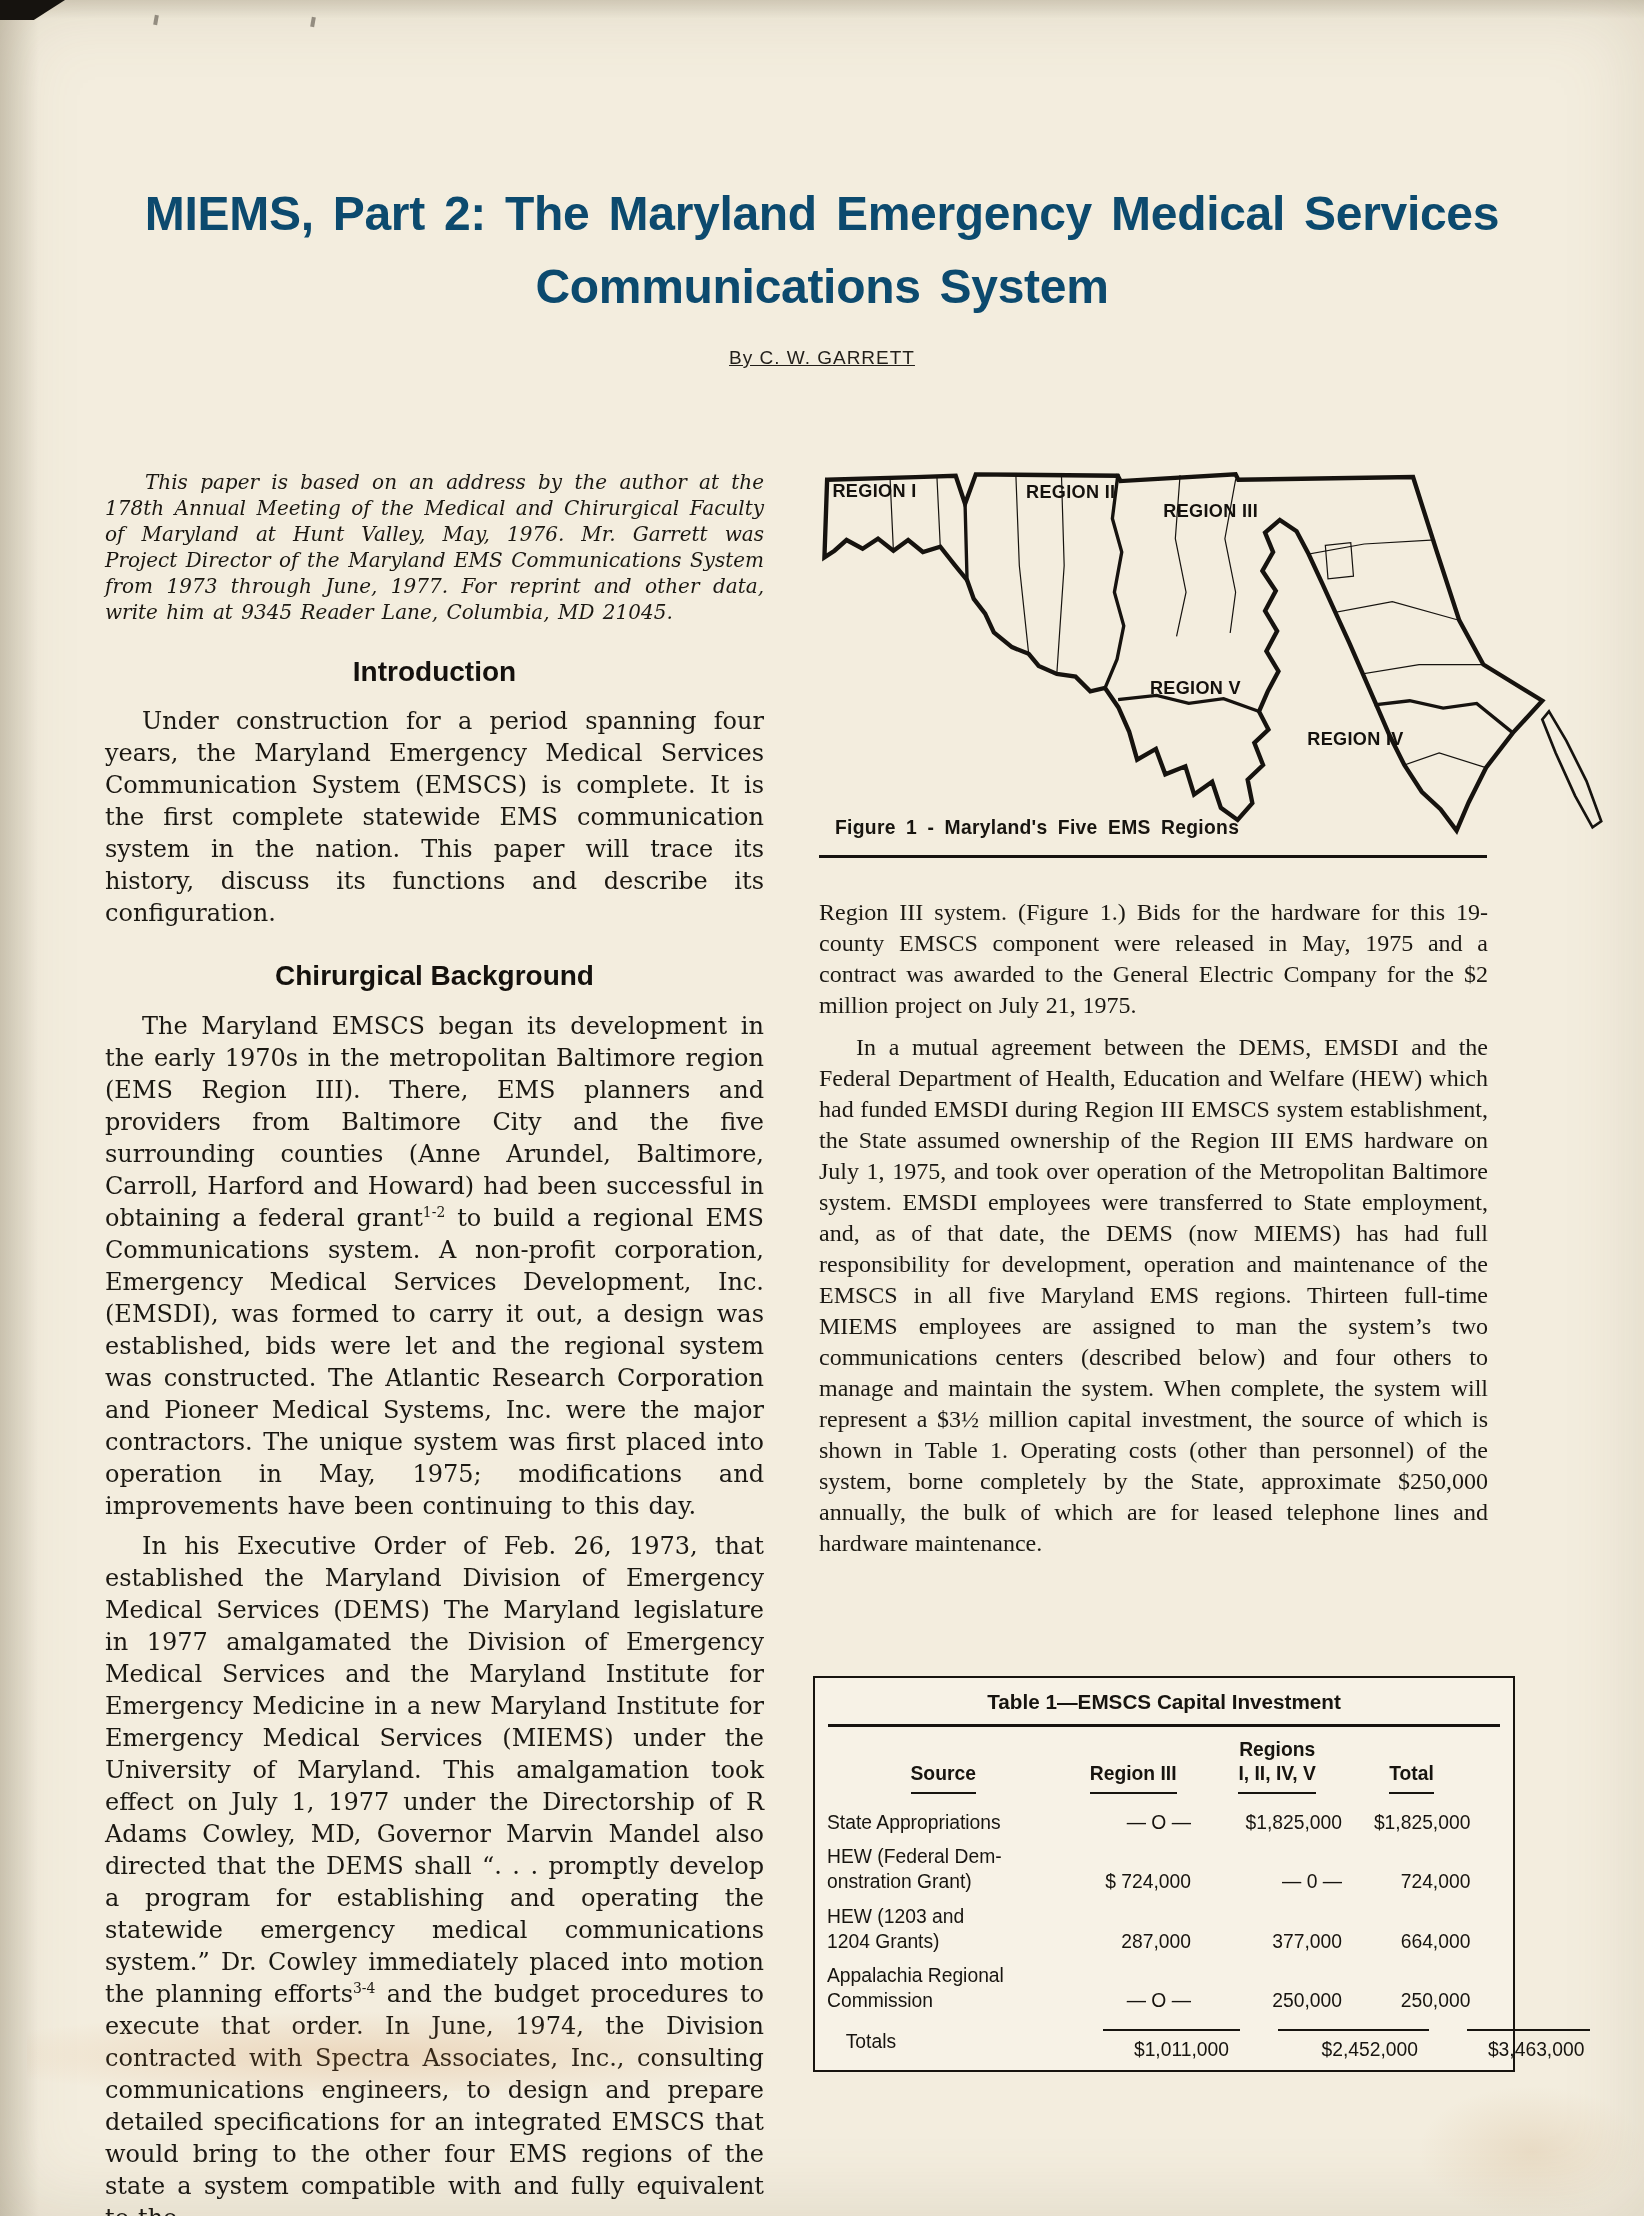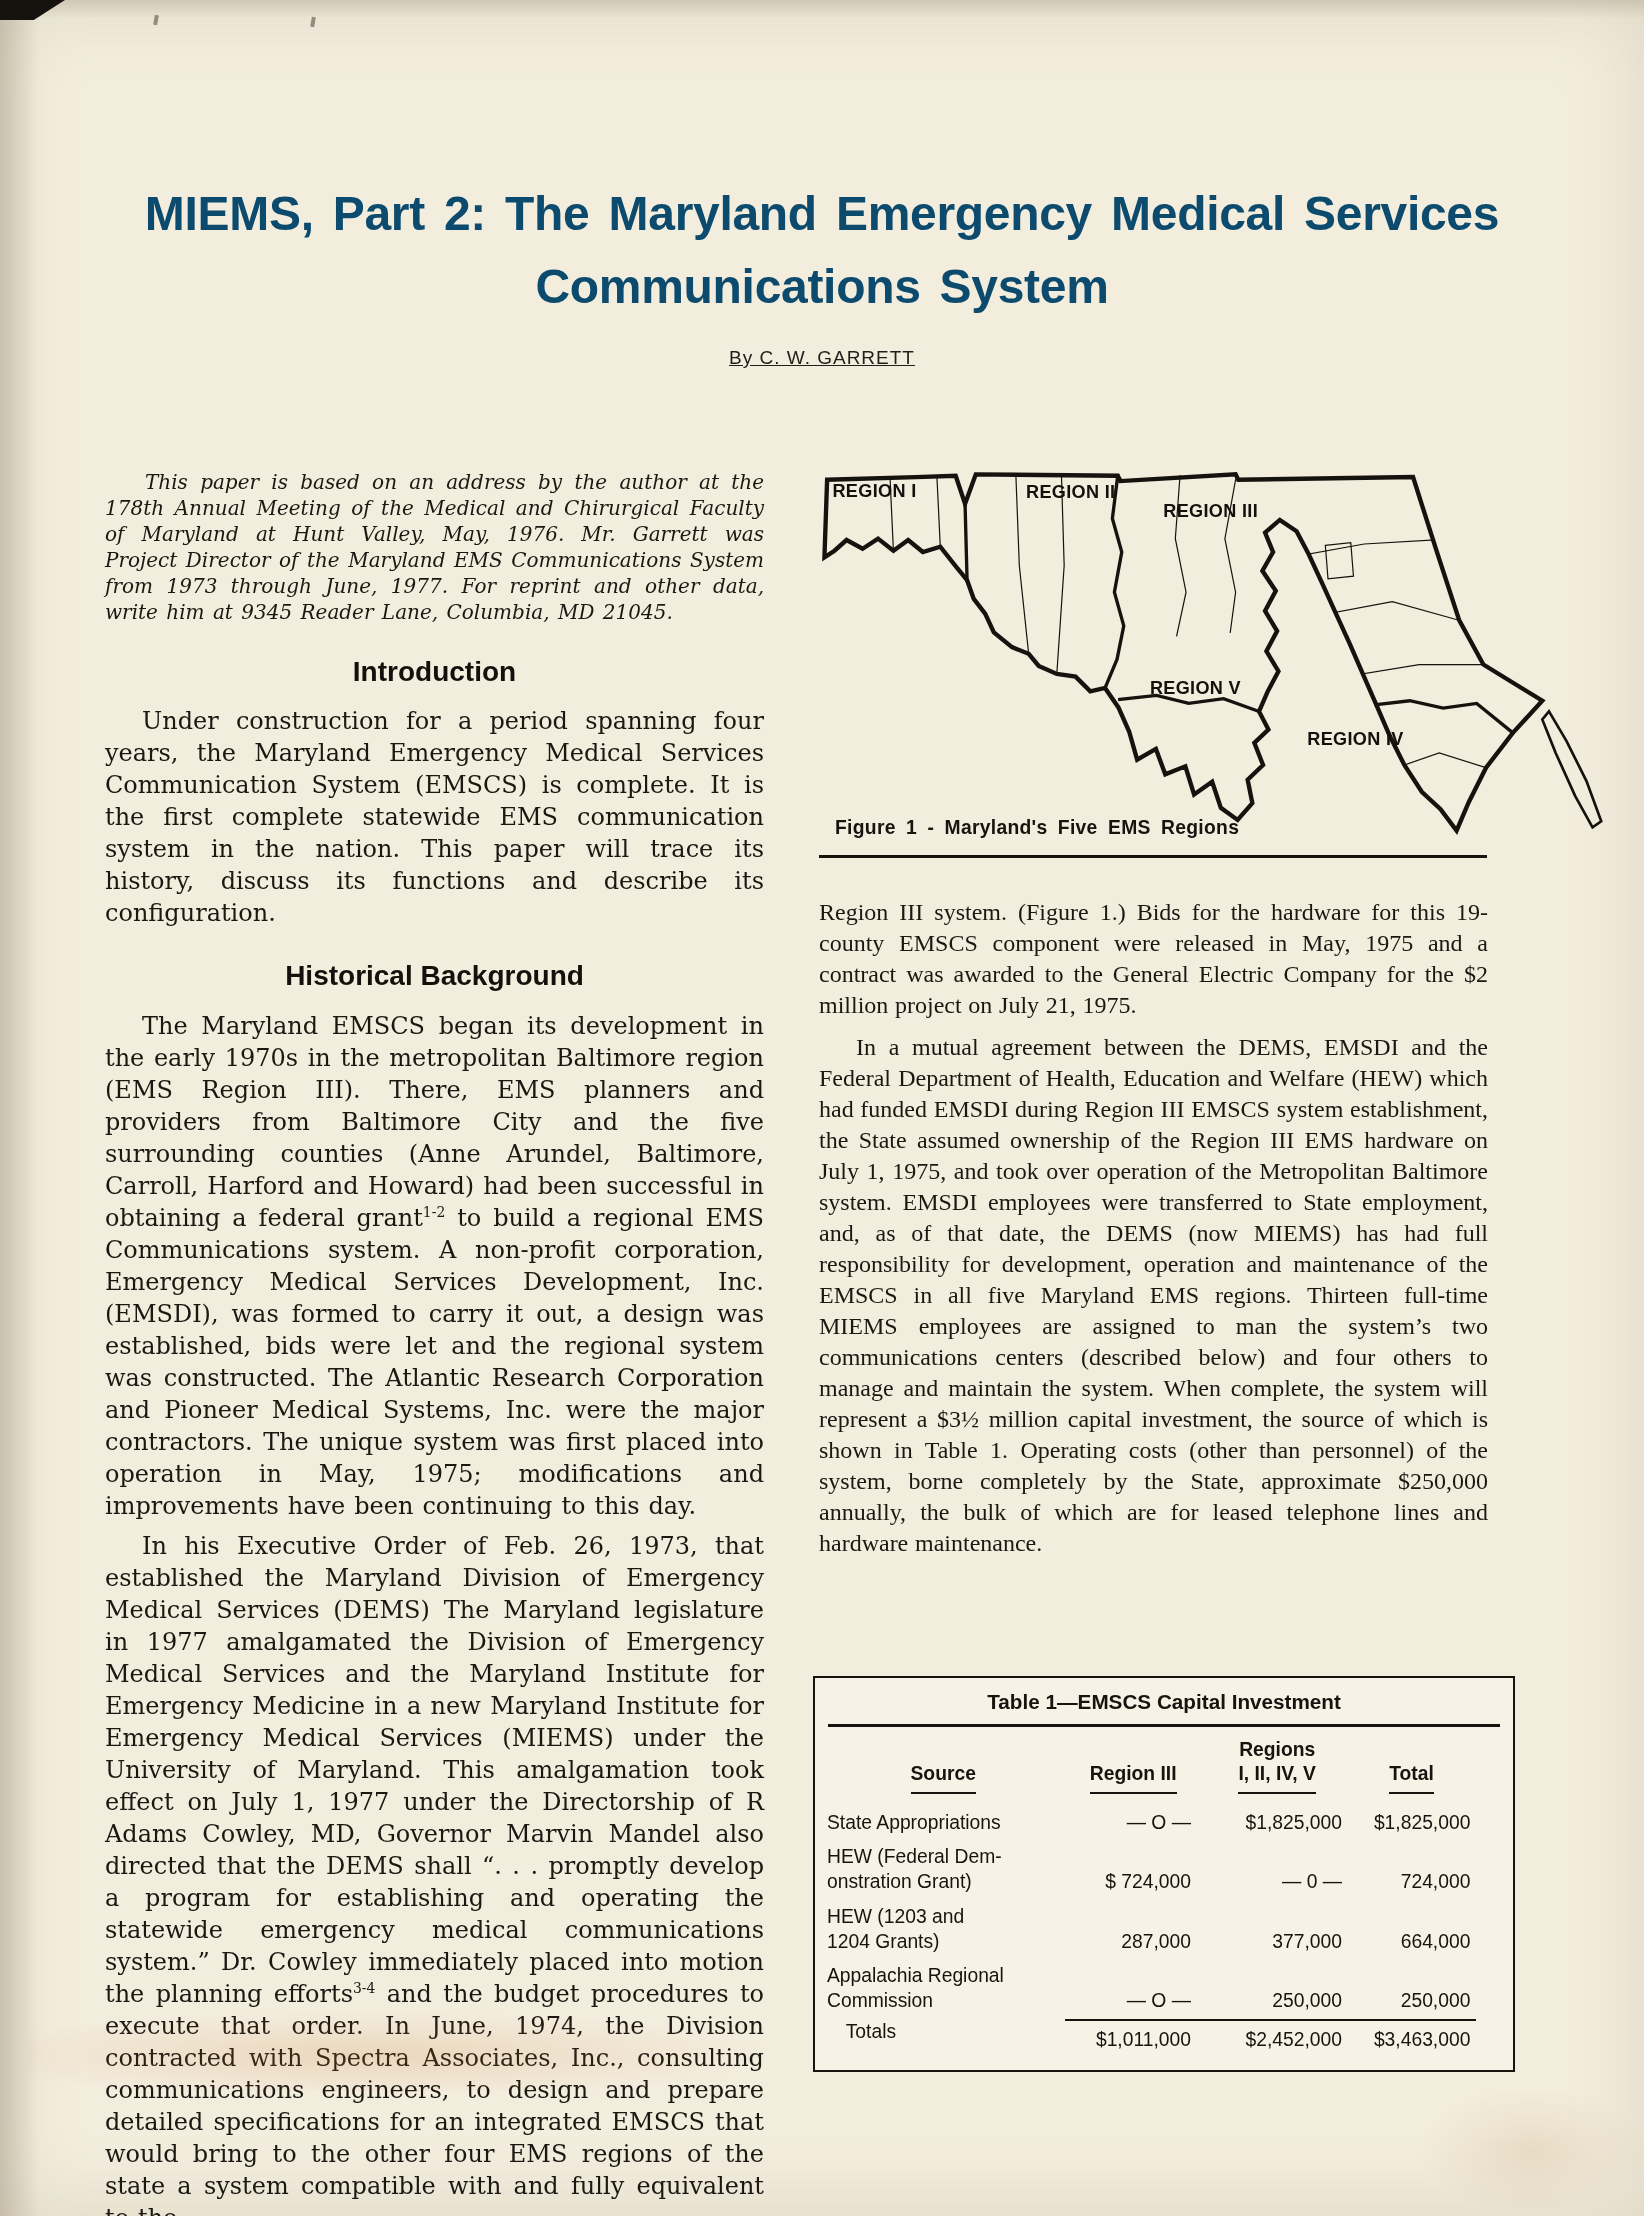--- a/index.html
+++ b/index.html
@@ -61,21 +61,21 @@
   .tbl-head,.tbl-row{display:grid;grid-template-columns:243px 137px 151px 123px;padding:0 6.7px;}
   .tbl-head{margin-top:10.7px;align-items:end;text-align:center;
     font-weight:bold;font-size:19.3px;line-height:24px;}
   .hu{display:inline-block;padding-bottom:6px;border-bottom:2.7px solid #17140f;}
   .hline{display:block;}
   .tbl-row{margin-top:9.3px;font-size:19.3px;line-height:25px;}
   .tbl-row.first{margin-top:16px;}
   .cell-src{text-align:left;white-space:pre-line;padding-left:5.3px;}
   .cell-num{text-align:right;align-self:end;padding-right:10.7px;}
   .c-tot{padding-right:5.3px;}
-  .tbl-totals{margin-top:6px;}
+  .tbl-totals{margin-top:16px;gap:38px;}
   .tbl-totals .cell-num{border-top:2px solid #17140f;padding-top:6px;}
   .tbl-totals .cell-src{padding-left:24px;}
 
   .stain1{position:absolute;left:27px;top:2011px;width:753px;height:80px;
     background:radial-gradient(ellipse at 45% 55%,rgba(205,125,55,0.20),rgba(205,125,55,0) 70%);}
   .stain2{position:absolute;left:1420px;top:2087px;width:224px;height:129px;
     background:radial-gradient(ellipse,rgba(180,130,70,0.16),rgba(180,130,70,0) 72%);}
 </style>
 </head>
 <body>
@@ -93,21 +93,21 @@
     <span>Communications System</span>
   </h1>
   <div class="byline">By C. W. GARRETT</div>
 
   <div class="col-left">
     <p class="abstract">This paper is based on an address by the author at the 178th Annual Meeting of the Medical and Chirurgical Faculty of Maryland at Hunt Valley, May, 1976. Mr. Garrett was Project Director of the Maryland EMS Communications System from 1973 through June, 1977. For reprint and other data, write him at 9345 Reader Lane, Columbia, MD 21045.</p>
 
     <h2 class="sec">Introduction</h2>
     <p class="body-left indent">Under construction for a period spanning four years, the Maryland Emergency Medical Services Communication System (EMSCS) is complete. It is the first complete statewide EMS communication system in the nation. This paper will trace its history, discuss its functions and describe its configuration.</p>
 
-    <h2 class="sec">Historical Background</h2>
+    <h2 class="sec">Chirurgical Background</h2>
     <p class="body-left indent"><span>The Maryland EMSCS began its development in the early 1970s in the metropolitan Baltimore region (EMS Region III). There, EMS planners and providers from Baltimore City and the five surrounding counties (Anne Arundel, Baltimore, Carroll, Harford and Howard) had been successful in obtaining a federal grant</span><sup class="sup">1-2</sup><span> to build a regional EMS Communications system. A non-profit corporation, Emergency Medical Services Development, Inc. (EMSDI), was formed to carry it out, a design was established, bids were let and the regional system was constructed. The Atlantic Research Corporation and Pioneer Medical Systems, Inc. were the major contractors. The unique system was first placed into operation in May, 1975; modifications and improvements have been continuing to this day.</span></p>
     <p class="body-left indent follow"><span>In his Executive Order of Feb. 26, 1973, that established the Maryland Division of Emergency Medical Services (DEMS) The Maryland legislature in 1977 amalgamated the Division of Emergency Medical Services and the Maryland Institute for Emergency Medicine in a new Maryland Institute for Emergency Medical Services (MIEMS) under the University of Maryland. This amalgamation took effect on July 1, 1977 under the Directorship of R Adams Cowley, MD, Governor Marvin Mandel also directed that the DEMS shall “. . . promptly develop a program for establishing and operating the statewide emergency medical communications system.” Dr. Cowley immediately placed into motion the planning efforts</span><sup class="sup">3-4</sup><span> and the budget procedures to execute that order. In June, 1974, the Division contracted with Spectra Associates, Inc., consulting communications engineers, to design and prepare detailed specifications for an integrated EMSCS that would bring to the other four EMS regions of the state a system compatible with and fully equivalent to the</span></p>
   </div>
 
   <svg class="map" viewBox="0 0 1190 560" xmlns="http://www.w3.org/2000/svg">
     <path class="outer" d="M 18 22 L 150 18 L 210 16 L 224 58 L 240 14 L 452 16 L 456 24 L 628 14 L 632 22 L 893 18
       L 928 128 L 962 232 L 998 298 L 1086 352
       L 1042 400 L 1002 452 L 976 504 L 958 546
       L 934 514 L 906 488 L 880 448 L 858 404 L 838 358 L 818 312 L 798 266 L 777 220 L 757 176 L 737 133 L 719 99
       L 694 82 L 672 101

